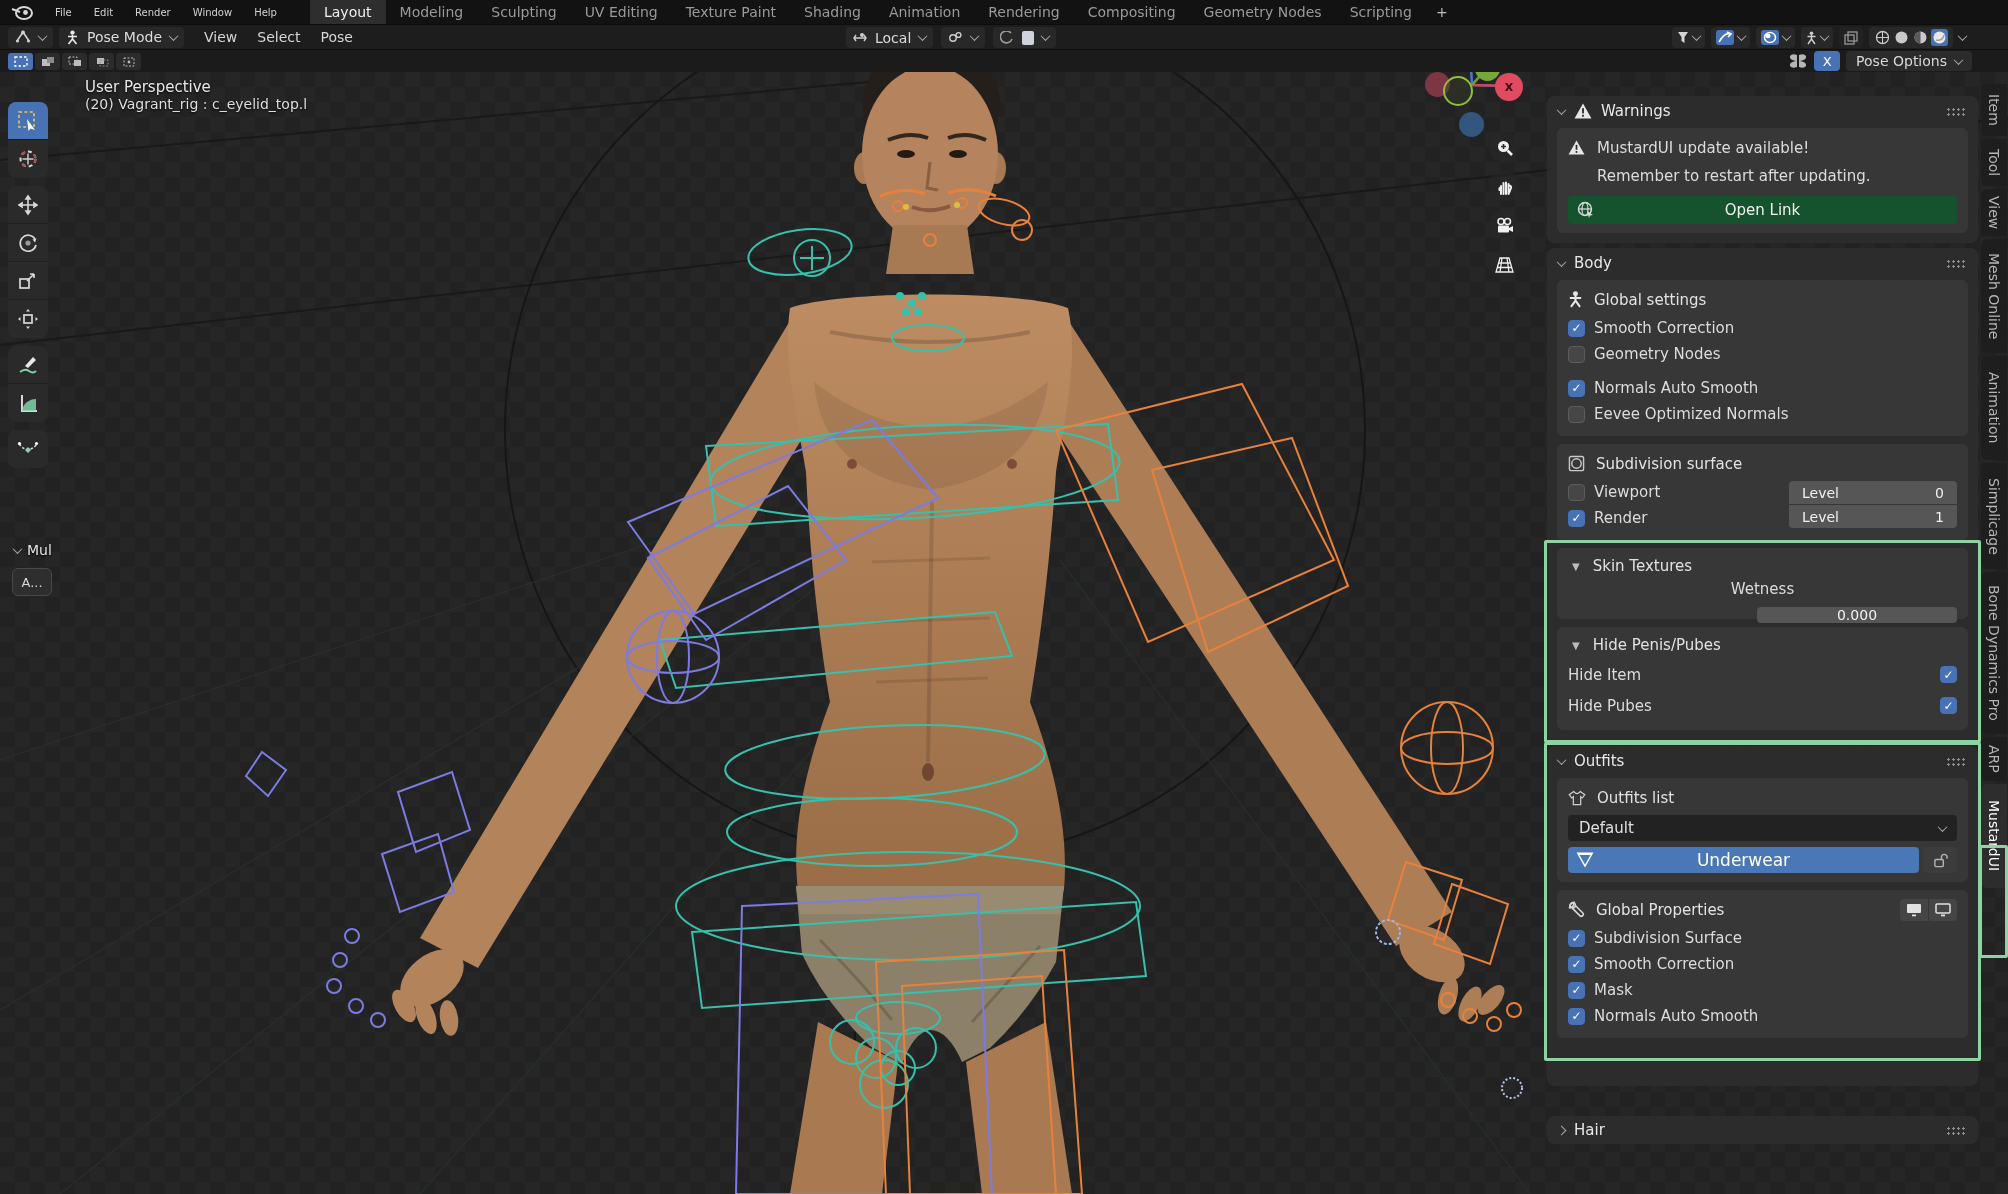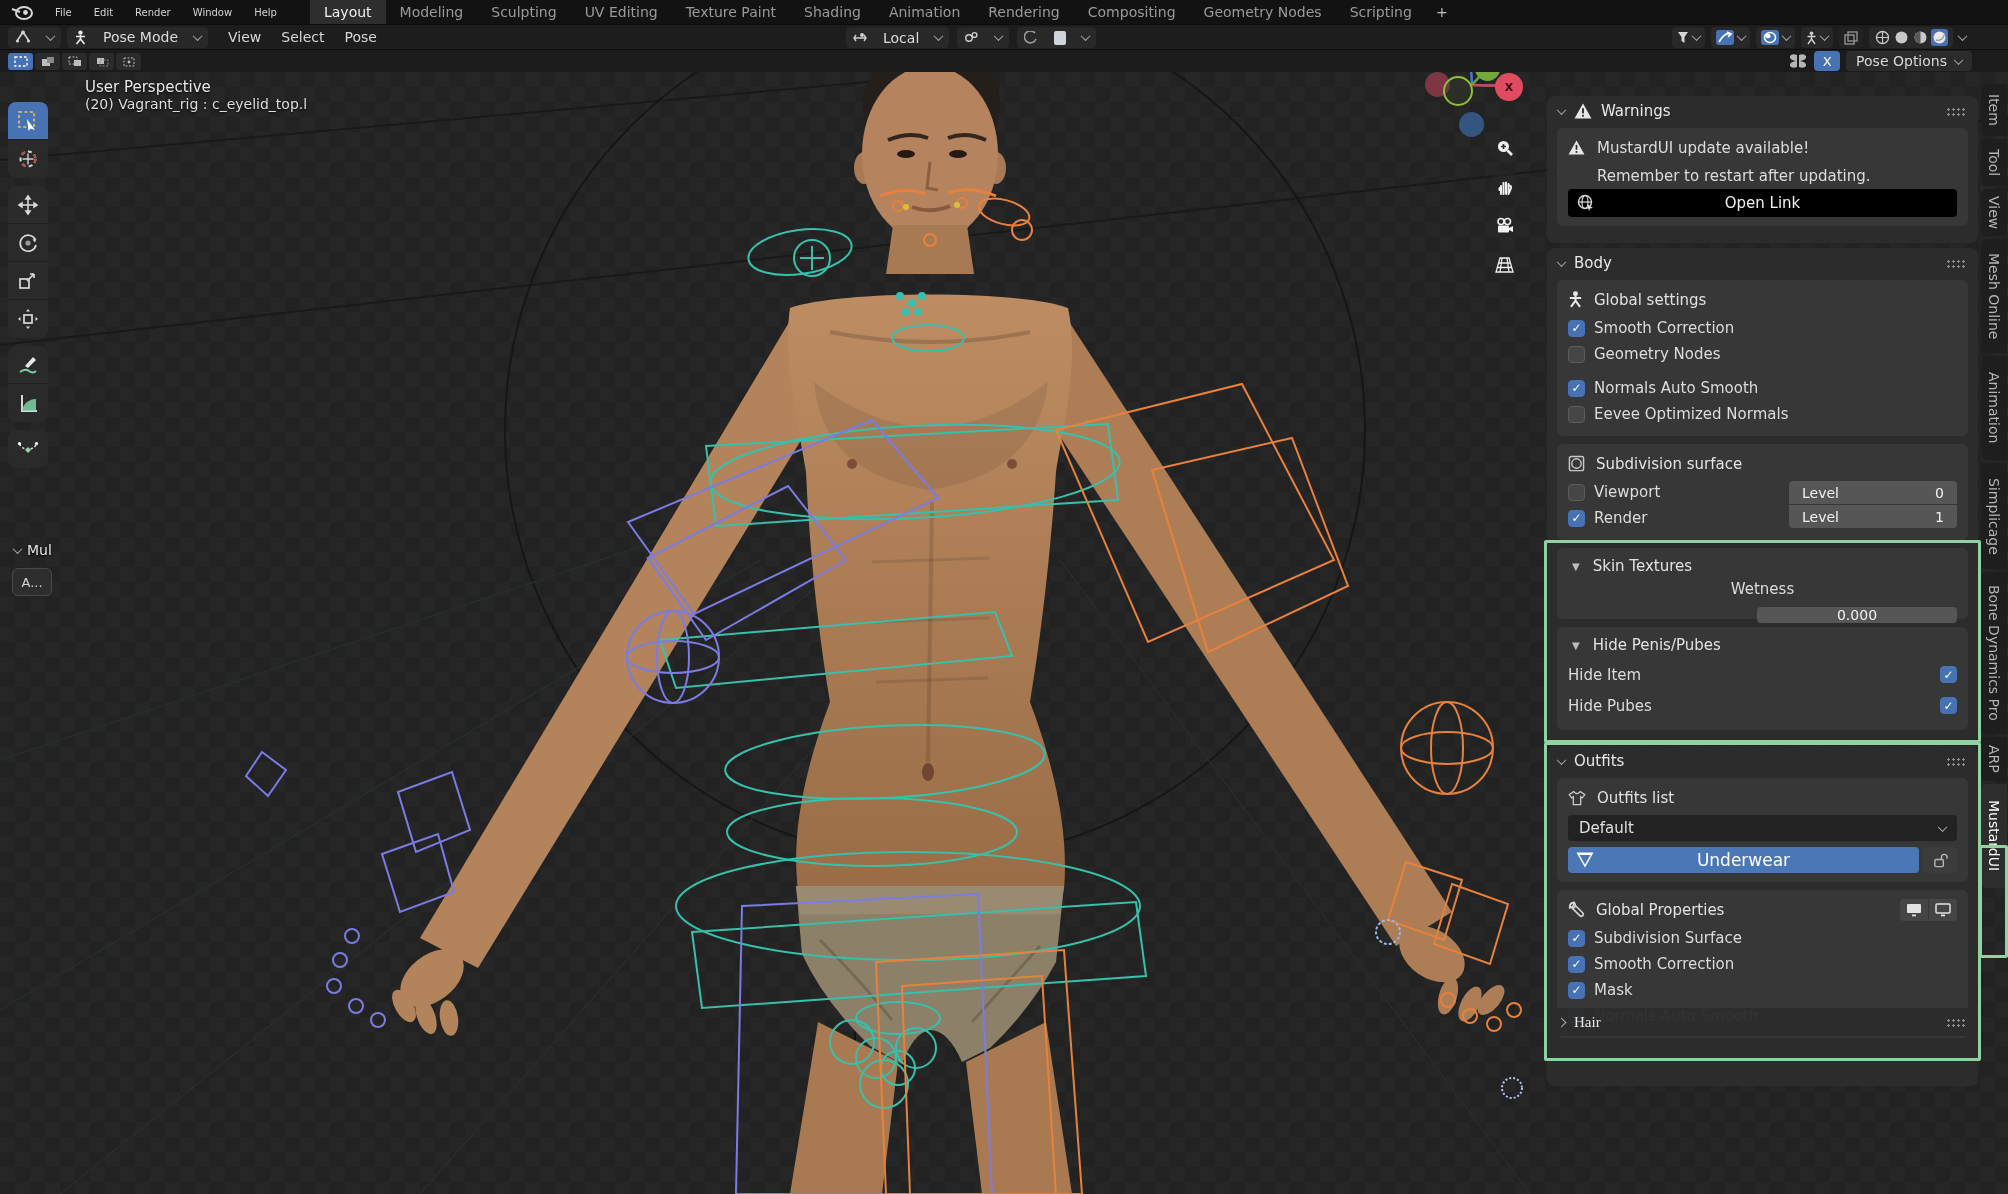--- a/index.html
+++ b/index.html
@@ -11,21 +11,21 @@
   .topbar { position:absolute; left:0; top:0; width:100%; height:24px; background:#121212; display:flex; align-items:center; z-index:60; }
   .blender-logo { width:26px; height:18px; margin:0 8px 0 10px; display:flex; align-items:center; }
   .menu-item { padding:2px 11px; font-size:10px; color:#d2d2d2; border-radius:3px; }
   .ws-tabs { display:flex; align-items:flex-end; height:24px; margin-left:22px; }
   .ws-tab { padding:21px 14px 4px; font-size:14px; color:#9a9a9a; border-radius:6px 6px 0 0; }
   .ws-tab.active { background:#2e2e2e; color:#efefef; }
   .ws-add { padding:3px 10px 4px; color:#bdbdbd; font-size:14px; }
 
   
   .vheader { position:absolute; left:0; top:24px; width:100%; height:25px; background:#1d1d1d; border-top:1px solid #0c0c0c; display:flex; align-items:center; z-index:59; }
-  .hbtn { height:21px; display:flex; align-items:center; gap:16px; background:#282828; border-radius:4px; padding:0 7px; margin-left:6px; color:#dcdcdc; font-size:14px; }
+  .hbtn { height:21px; display:flex; align-items:center; gap:8px; background:#282828; border-radius:4px; padding:0 7px; margin-left:6px; color:#dcdcdc; font-size:14px; }
   .hmenu { padding:2px 10px; color:#d6d6d6; font-size:14px; }
   .chev { display:inline-block; width:7px; height:7px; border-right:1.6px solid #a8a8a8; border-bottom:1.6px solid #a8a8a8; transform:rotate(45deg) translate(-1px,-1px); }
   .chev.r { transform:rotate(-45deg); }
   .hcenter { position:absolute; left:846px; top:2px; display:flex; align-items:center; gap:8px; }
   .hright { position:absolute; right:42px; top:2px; display:flex; align-items:center; gap:6px; }
   .tgl { height:21px; display:flex; align-items:center; gap:4px; background:#282828; border-radius:4px; padding:0 5px; }
   .tgl .on { background:#4772b3; border-radius:3px; padding:1px 2px; display:flex; }
   .sph { width:17px; height:17px; border-radius:3px; display:flex; align-items:center; justify-content:center; }
   .sph.active { background:#4772b3; }
 
@@ -559,21 +559,21 @@
         <svg width="17" height="15" viewBox="0 0 18 16">
             <path d="M9,0.5 L17.5,15.5 H0.5 Z" fill="#e6e6e6"></path>
             <rect x="8.1" y="5.2" width="1.8" height="5.2" fill="#262626"></rect>
             <rect x="8.1" y="11.8" width="1.8" height="1.9" fill="#262626"></rect>
           </svg>
         <span>MustardUI update available!</span>
       </div>
       <div class="crow" style="padding-left:29px;">
         <span>Remember to restart after updating.</span>
       </div>
-      <div style="margin-top:0;height:28px;background:#000000;border-radius:4px;display:flex;align-items:center;position:relative;">
+      <div style="margin-top:7px;height:28px;background:#14532d;border-radius:4px;display:flex;align-items:center;position:relative;">
         <svg width="18" height="18" viewBox="0 0 18 18" style="position:absolute;left:9px;">
             <circle cx="8" cy="8" r="6.5" fill="none" stroke="#dcdcdc" stroke-width="1.4"></circle>
             <ellipse cx="8" cy="8" rx="3" ry="6.5" fill="none" stroke="#dcdcdc" stroke-width="1.2"></ellipse>
             <path d="M1.5,8 H14.5" stroke="#dcdcdc" stroke-width="1.2"></path>
             <path d="M10,10 L16,14 L13,14.5 L12,17 Z" fill="#dcdcdc"></path>
           </svg>
         <span style="flex:1;text-align:center;font-size:15px;color:#f2f2f2;">Open Link</span>
       </div>
     </div>
   </div>
@@ -752,21 +752,21 @@
         </div>
       <div class="crow">
           <span class="cb on">
             <span class="tick">✓</span>
           </span>
           <span>Normals Auto Smooth</span>
         </div>
     </div>
   </div>
 
-  <div class="pblock" style="top:1008px;height:28px;font-family:Liberation Serif, serif;">
+  <div class="pblock" style="top:1116px;height:28px;">
     <div class="phead" style="height:28px;">
       <span class="chev r"></span>
       <span>Hair</span>
       <span class="grips"></span>
     </div>
   </div>
 
 
   <div class="greenbox" style="left:1544px;top:540px;width:437px;height:203px;"></div>
   <div class="greenbox" style="left:1544px;top:742px;width:437px;height:319px;"></div>

